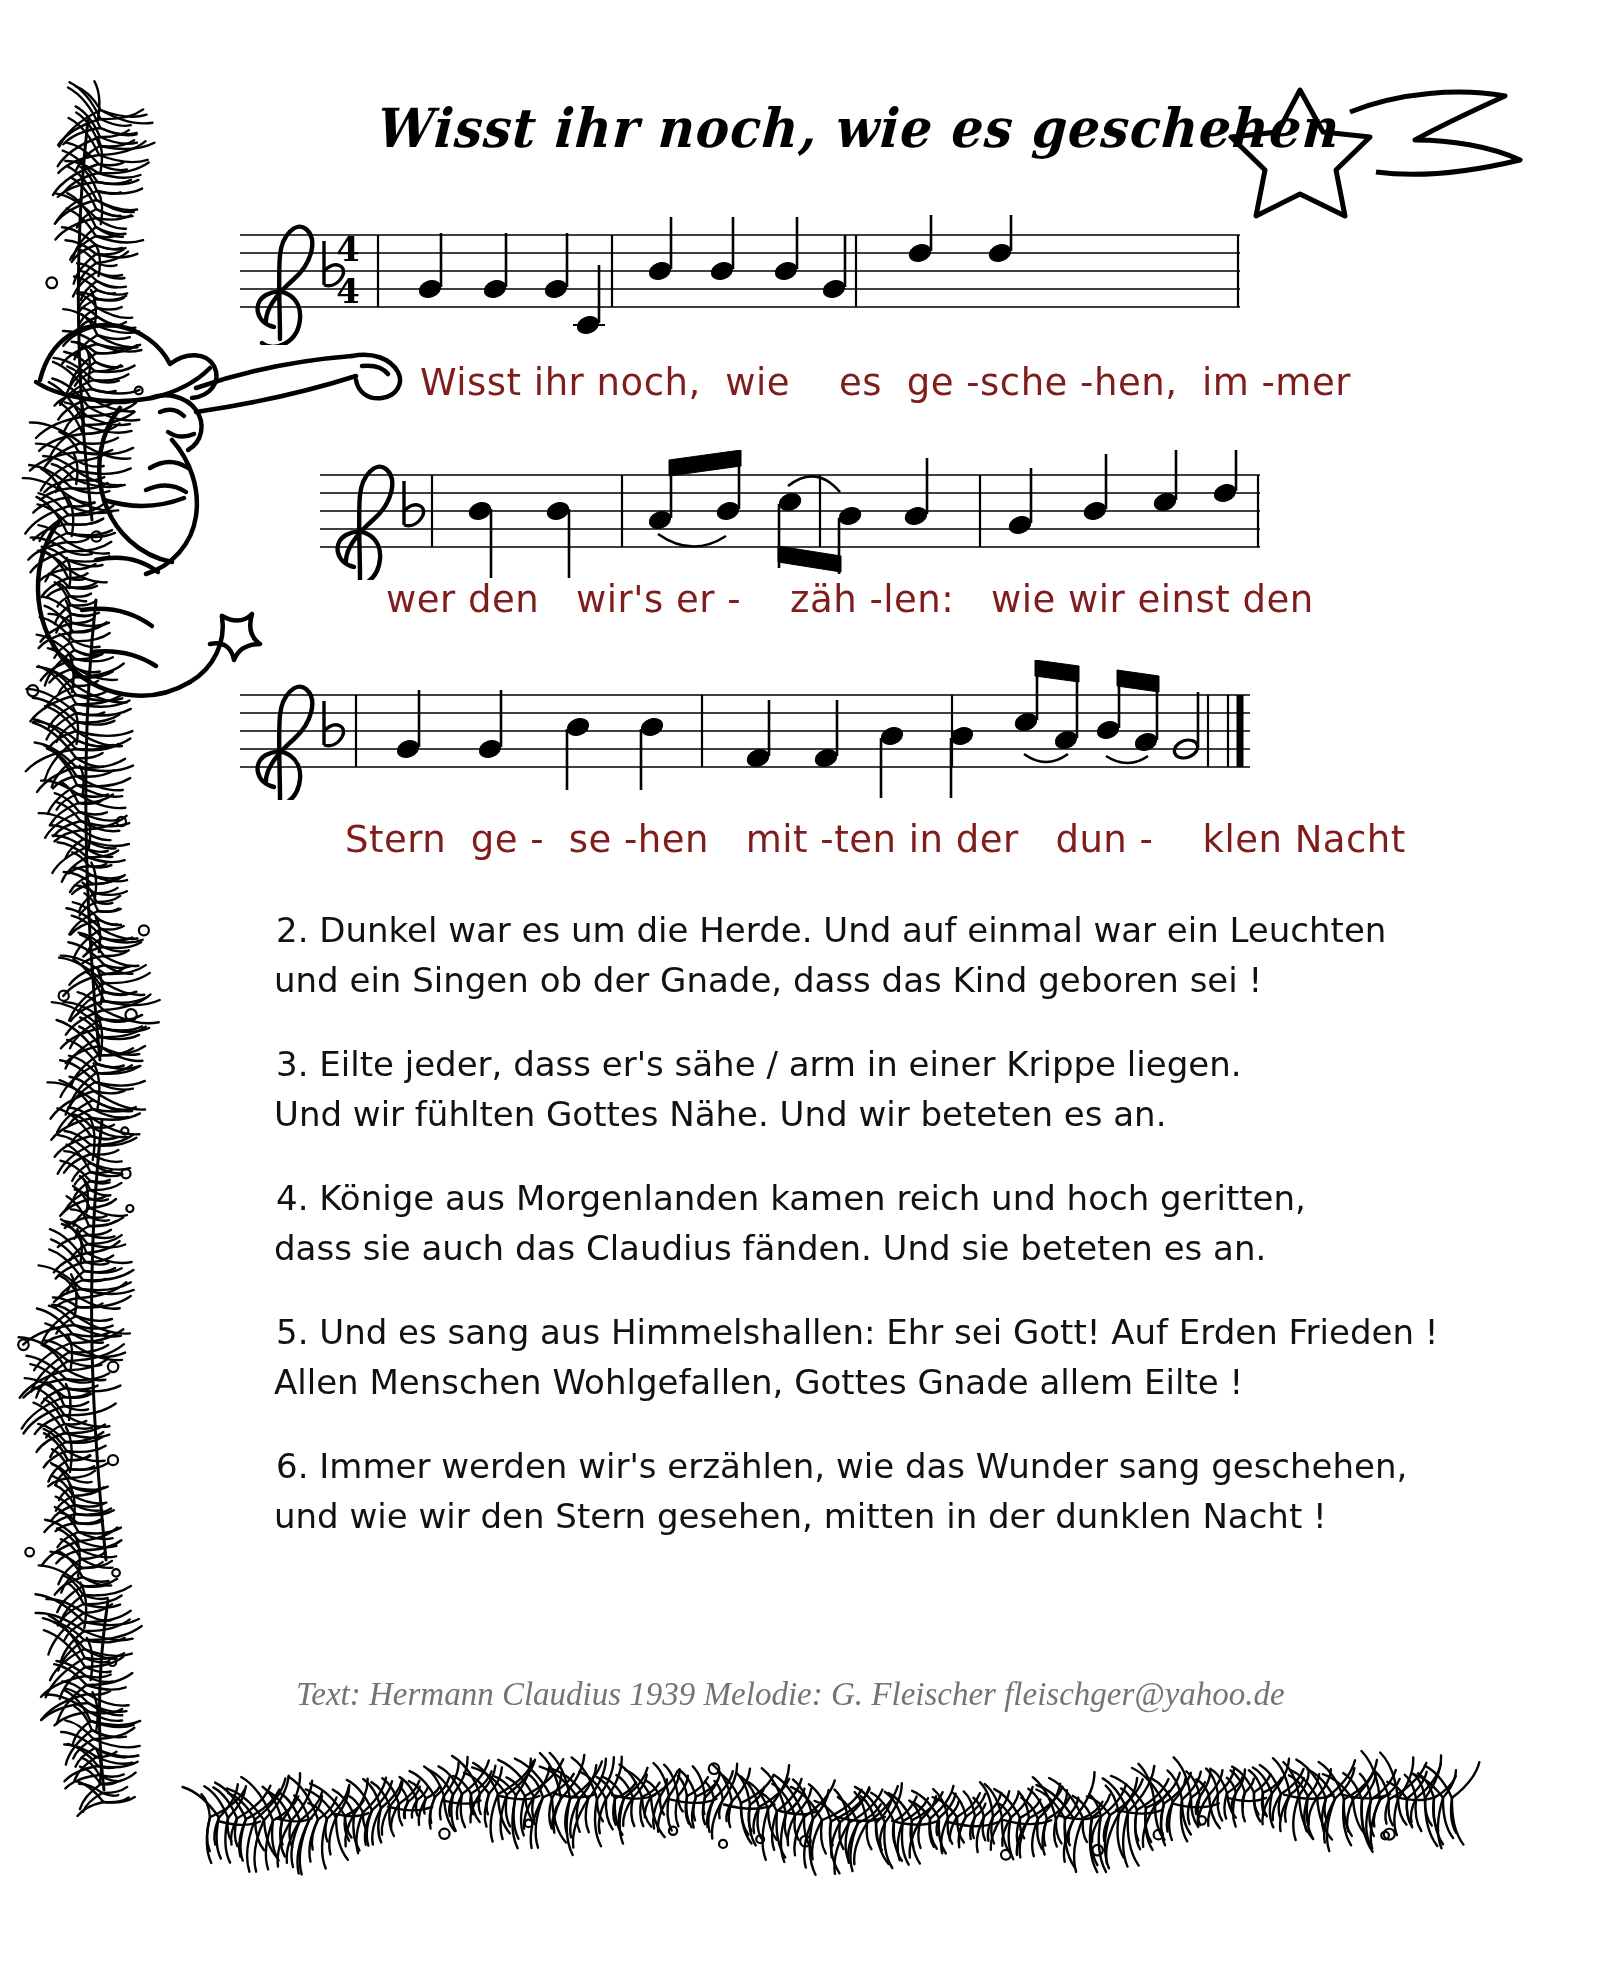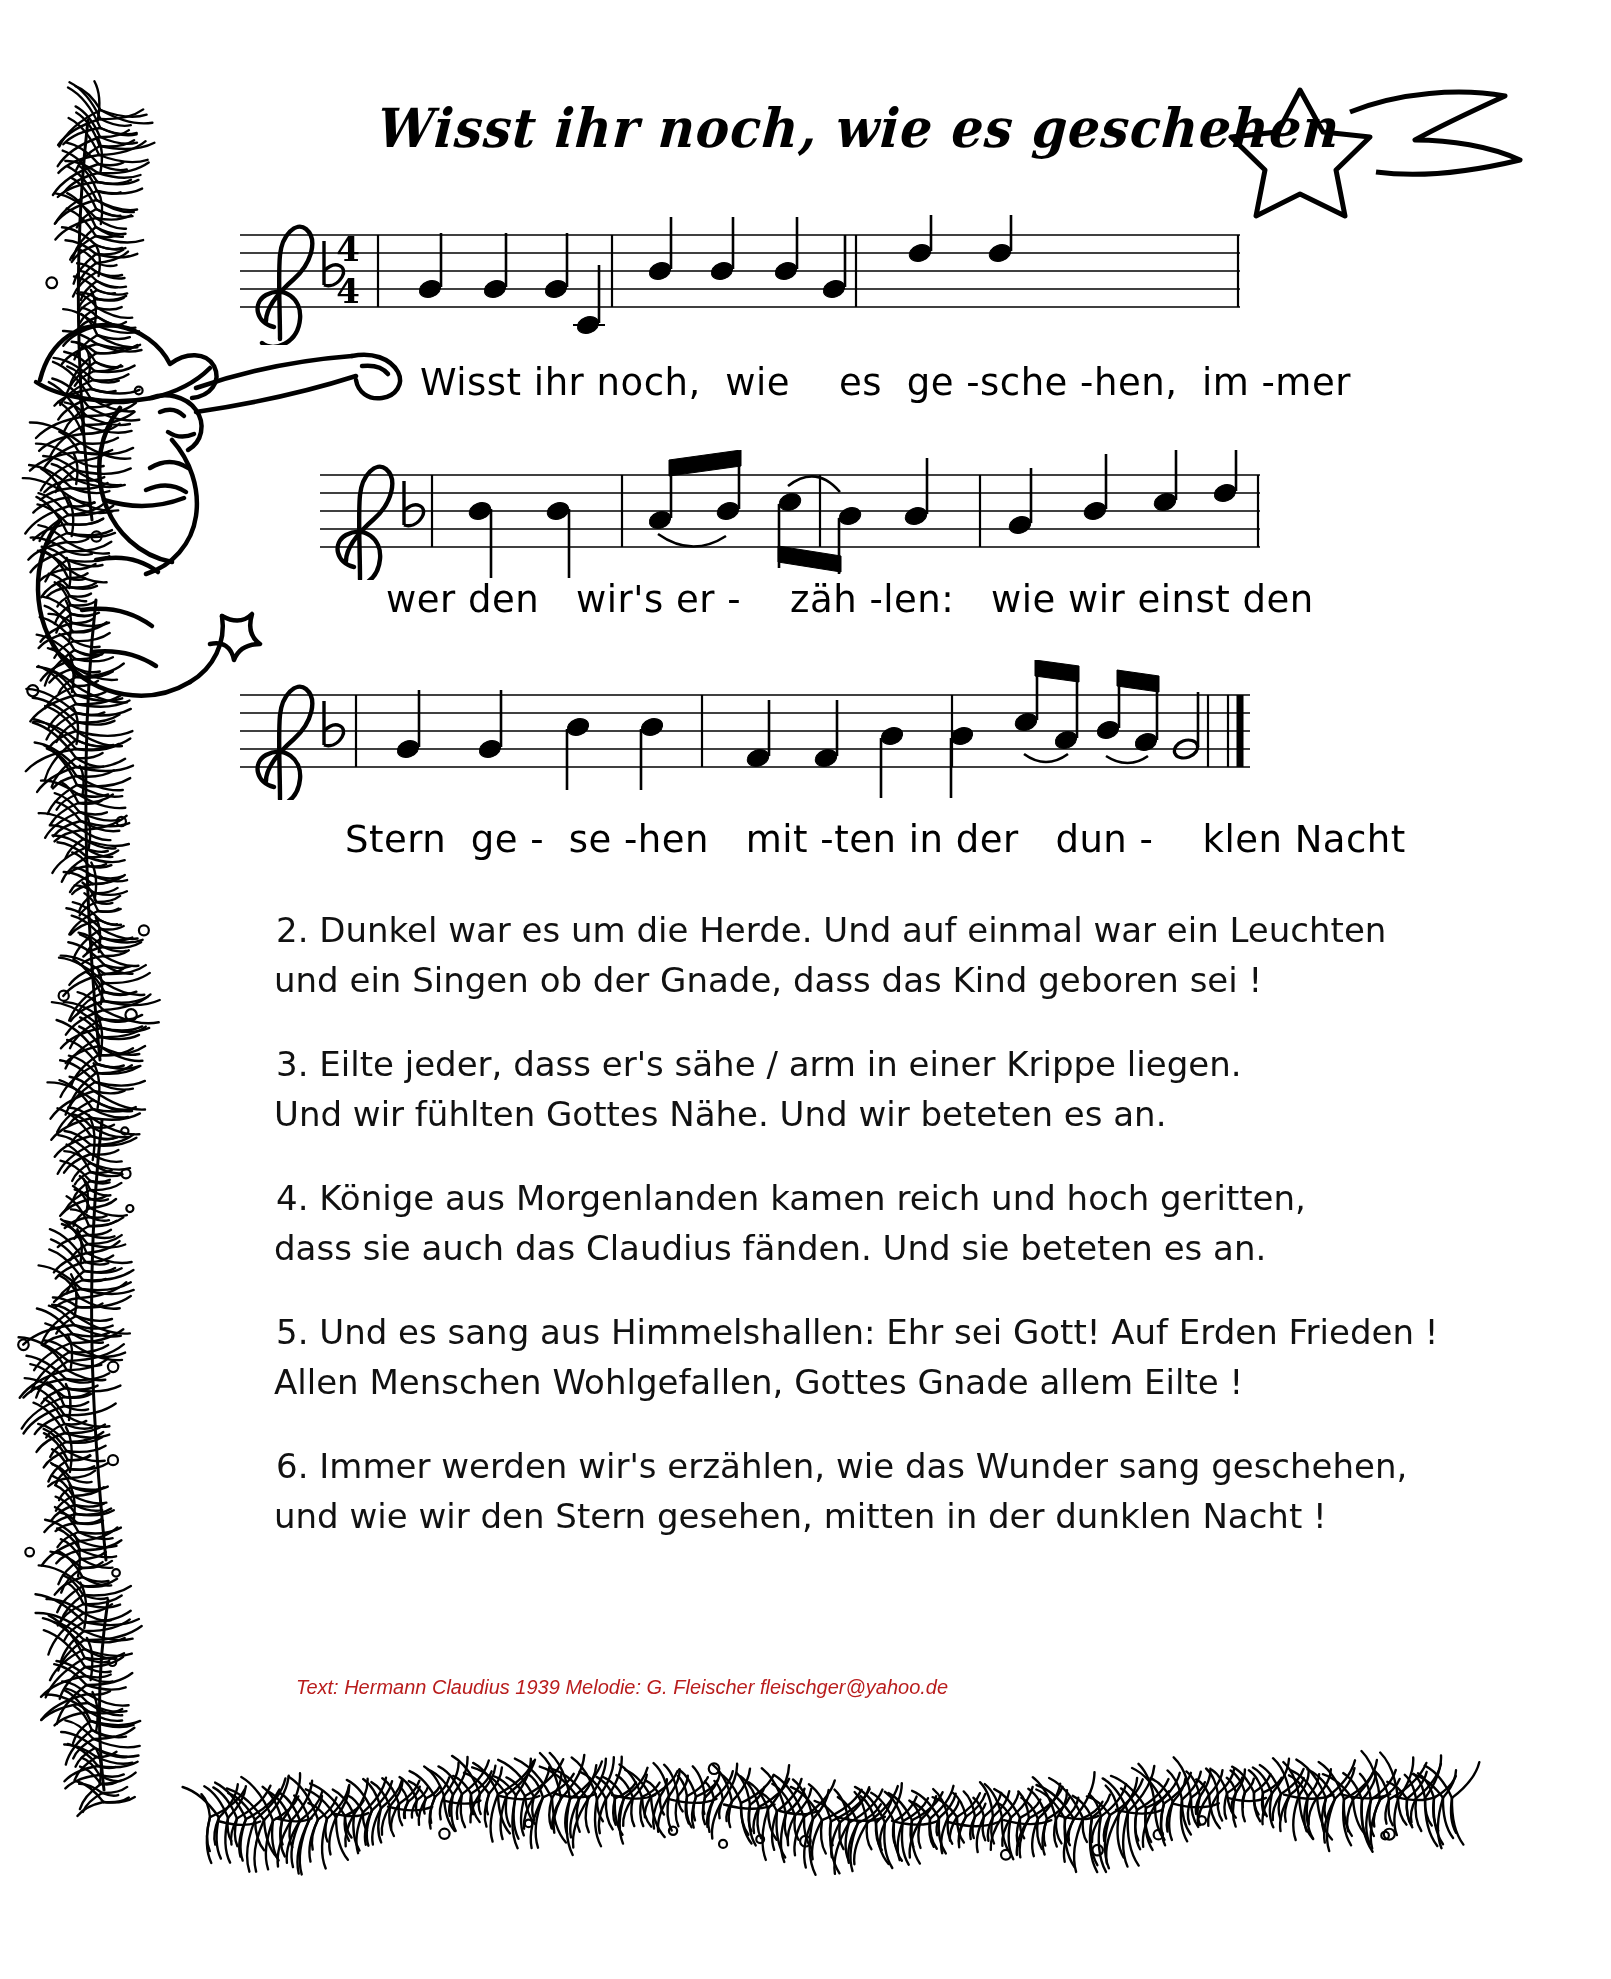--- a/index.html
+++ b/index.html
@@ -29,41 +29,41 @@
   .system{position:absolute;}
   .staff-svg{display:block;}
 
   
   .lyric{
     position:absolute;
     font-family:"DejaVu Sans", sans-serif;
     font-size:37px;
     letter-spacing:.5px;
     white-space:pre;
-    color:#000000;
+    color:#7f1d1d;
   }
 
   
   .verses{position:absolute;left:232px;top:905px;width:1070px;}
   .verse{margin-bottom:34px;}
   .verse .vline{
     font-family:"DejaVu Sans", sans-serif;
     font-size:34px;
     line-height:50px;
     white-space:pre;
     color:#111;
   }
   .verse .vline.first{ text-indent:0;margin-left:44px; }
   .verse .vline.second{ padding-left:42px; }
 
   
   .credits{
     position:absolute;left:296px;top:1676px;width:1100px;
-    font-family:Liberation Sans, sans-serif;
-    font-style:italic;font-size:20px;color:#b91c1c;
+    font-family:Liberation Serif, serif;
+    font-style:italic;font-size:33px;color:#737373;
     white-space:pre;
   }
 </style>
 </head>
 <body>
 
 <div class="page">
 
   <div class="title">Wisst ihr noch, wie es geschehen</div>
 

